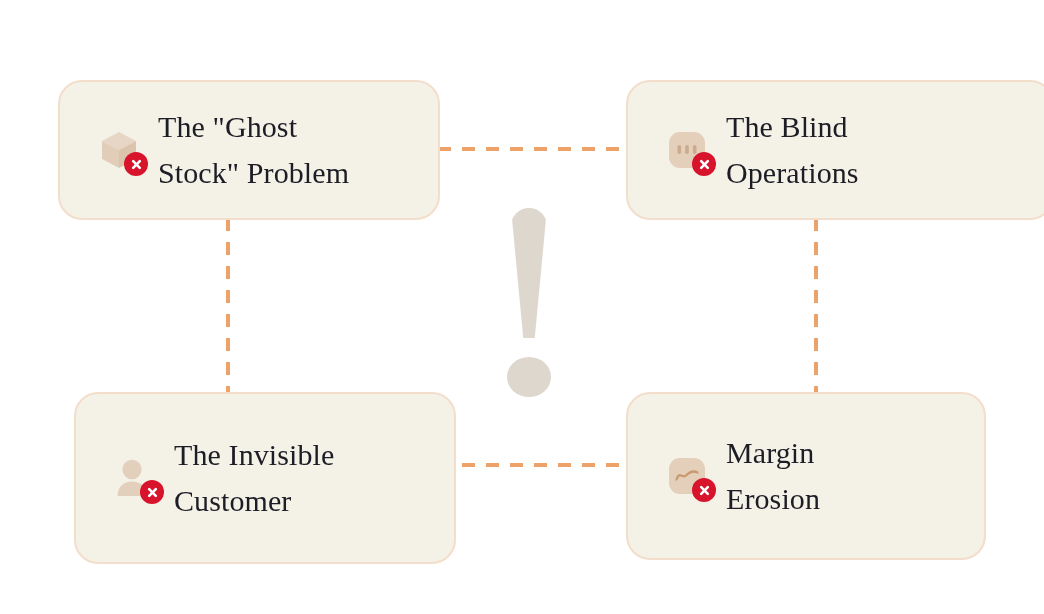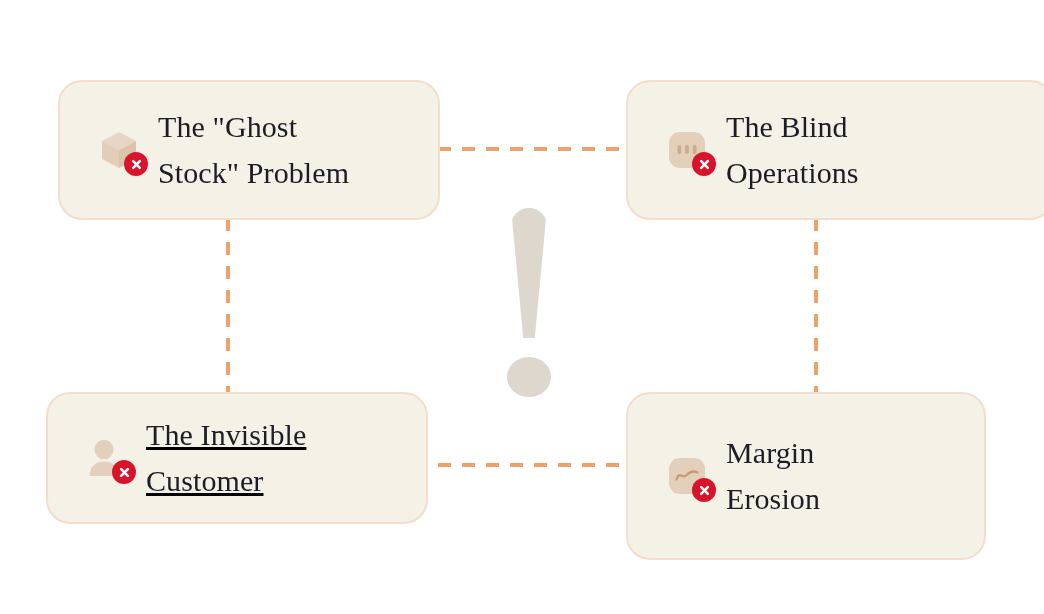--- a/index.html
+++ b/index.html
@@ -51,21 +51,21 @@
     border: 2px solid #f3ddcb;
     border-radius: 24px;
     display: flex;
     align-items: center;
     gap: 16px;
     padding: 0 26px 0 36px;
   }
 
   #card-ghost-stock      { left: 58px;  top: 80px;  width: 382px; height: 140px; }
   #card-blind-operations { left: 626px; top: 80px; width: 428px; height: 140px; }
-  #card-invisible-customer { left: 46px;  top: 392px; width: 382px; height: 132px; text-decoration: underline; }
+  #card-invisible-customer { left: 74px;  top: 392px; width: 382px; height: 172px; }
   #card-margin-erosion   { left: 626px; top: 392px; width: 360px; height: 168px; }
 
   .card-title {
     font-size: 30px;
     line-height: 1.52;
     color: #1d1d26;
     letter-spacing: 0.1px;
     white-space: pre-line;
   }
 

